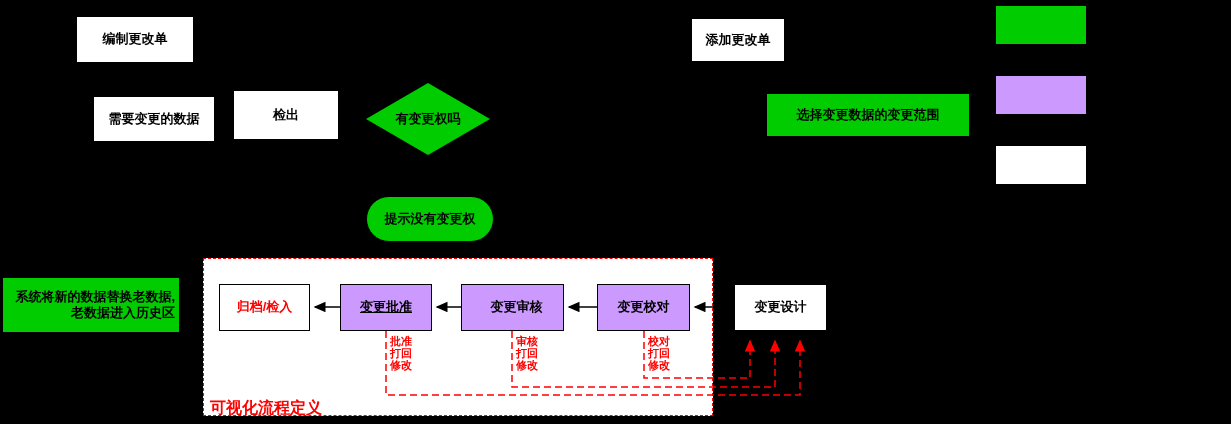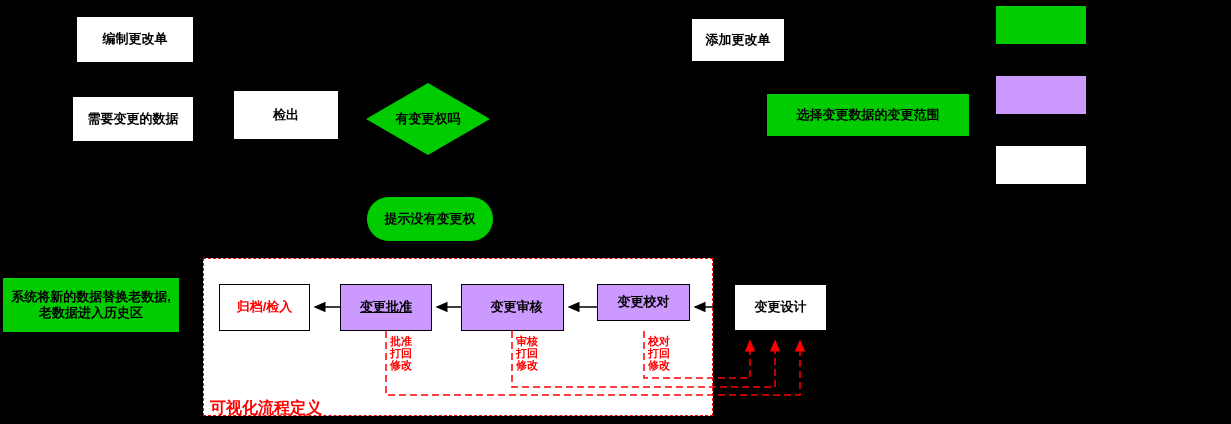--- a/index.html
+++ b/index.html
@@ -5,21 +5,21 @@
   * { margin:0; padding:0; box-sizing:border-box; }
   html,body { background:#000; }
   #stage {
     position:relative; width:1231px; height:424px;
     background:var(--background,#000);
     font-family:"Liberation Sans","DejaVu Sans",sans-serif;
     color:#000; overflow:hidden;
   }
   .box {
     position:absolute; display:flex; align-items:center; justify-content:center;
-    text-align:center; font-size:13px; font-weight:bold; line-height:1.25;
+    text-align:right; font-size:13px; font-weight:bold; line-height:1.25;
     border:1px solid #000; background:var(--white,#fff); z-index:2;
   }
   .green  { background:var(--green,#00cc00); }
   .purple { background:var(--purple,#cc99ff); }
   .rounded{ border-radius:23px; }
   .red-text{ color:var(--red,#ff0000); }
   .diamond {
     position:absolute; display:flex; align-items:center; justify-content:center;
     text-align:center; font-size:13px; font-weight:bold;
     background:var(--green,#00cc00);
@@ -39,32 +39,32 @@
   }
   .swatch { position:absolute; width:90px; height:38px; z-index:2; }
   .swatch-green  { background:var(--green,#00cc00); }
   .swatch-purple { background:var(--purple,#cc99ff); }
   .swatch-white  { background:var(--white,#ffffff); }
   #overlay { position:absolute; inset:0; z-index:4; pointer-events:none; }
 
   
   .pos-create  { left:76px;  top:16px;  width:118px; height:47px; }
   .pos-add     { left:691px; top:18px;  width:94px;  height:44px; }
-  .pos-data    { left:72px;  top:96px;  width:122px; height:46px; }
+  .pos-data    { left:93px;  top:96px;  width:122px; height:46px; }
   .pos-checkout{ left:233px; top:90px;  width:106px; height:50px; }
   .pos-diamond { left:366px; top:83px;  width:124px; height:72px; }
   .pos-enter   { left:536px; top:93px;  width:180px; height:46px; }
   .pos-scope   { left:766px; top:93px;  width:204px; height:44px; }
   .pos-prompt  { left:366px; top:196px; width:128px; height:46px; }
   .pos-note    { left:2px;   top:277px; width:178px; height:56px; padding:2px 4px; }
   .pos-process { left:203px; top:258px; width:510px; height:158px; }
   .pos-archive { left:219px; top:284px; width:91px;  height:47px; }
   .pos-approve { left:340px; top:284px; width:92px;  height:47px;text-decoration:underline; }
   .pos-review  { left:461px; top:284px; width:103px; height:47px;padding-left:8px; }
-  .pos-proof   { left:597px; top:284px; width:93px;  height:37px; }
+  .pos-proof   { left:597px; top:284px; width:93px;  height:47px; }
   .pos-design  { left:734px; top:284px; width:93px;  height:47px; }
   .pos-plabel  { left:210px; top:398px; }
   .pos-act1 { left:390px; top:335px; }
   .pos-act2 { left:516px; top:335px; }
   .pos-act3 { left:648px; top:335px; }
   .pos-leg1 { left:996px; top:6px; }
   .pos-leg2 { left:996px; top:76px; }
   .pos-leg3 { left:996px; top:146px; }
 </style>
 </head>

